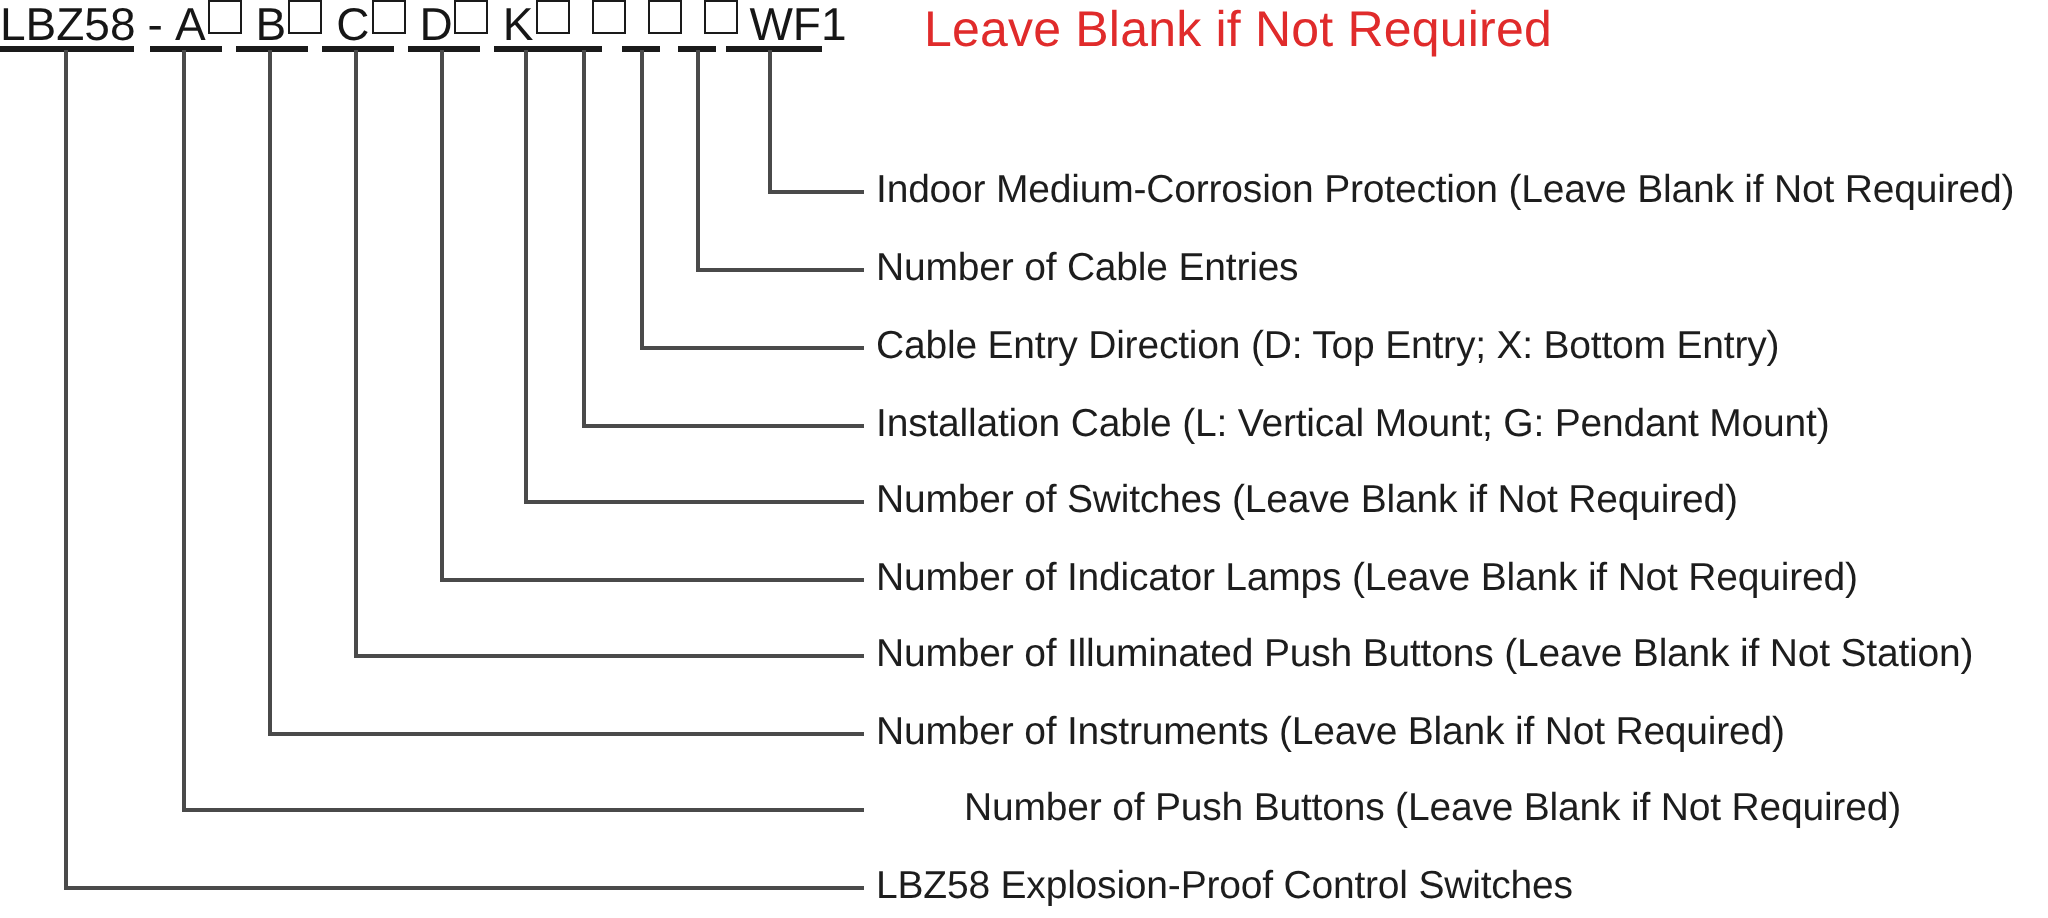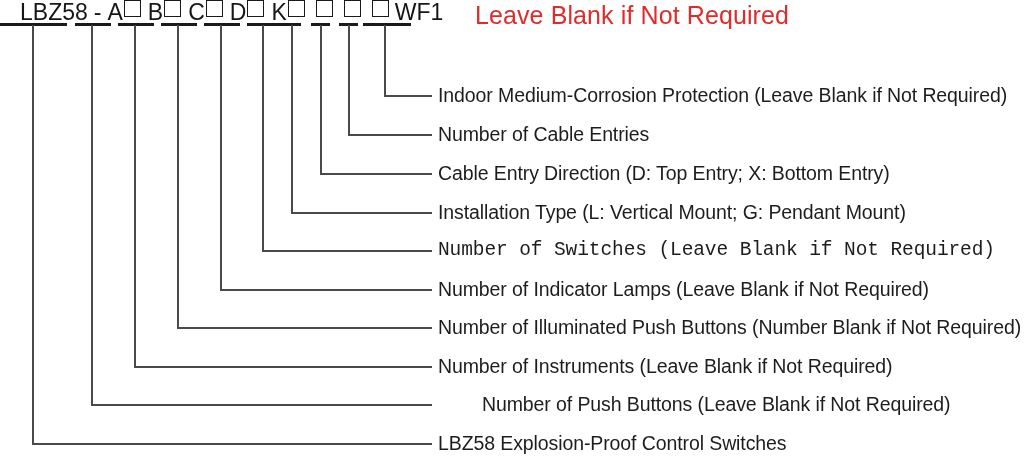--- a/index.html
+++ b/index.html
@@ -29,21 +29,20 @@
     display: flex;
     align-items: flex-start;
     white-space: nowrap;
   }
   .code-seg {
     font-size: 23px;
     line-height: 25px;
     letter-spacing: 0px;
     color: #161616;
     display: inline-block;
-    margin-left: 20px;
   }
   .code-box {
     display: inline-block;
     width: 17px;
     height: 17px;
     border: 1.6px solid #1a1a1a;
     box-sizing: border-box;
     vertical-align: 2px;
     margin-left: 1px;
   }
@@ -140,23 +139,23 @@
   <div class="hline" style="left:262px; top:250px; width:170px;"></div>
   <div class="hline" style="left:220px; top:289px; width:212px;"></div>
   <div class="hline" style="left:177px; top:327px; width:255px;"></div>
   <div class="hline" style="left:134px; top:366px; width:298px;"></div>
   <div class="hline" style="left:91px;  top:404px; width:341px;"></div>
   <div class="hline" style="left:32px;  top:443px; width:400px;"></div>
 
   <div class="leader-label" style="left:438px; top:123px;">Number of Cable Entries</div>
   <div class="leader-label" style="left:438px; top:84px;">Indoor Medium-Corrosion Protection (Leave Blank if Not Required)</div>
   <div class="leader-label" style="left:438px; top:162px;text-align:center;">Cable Entry Direction (D: Top Entry; X: Bottom Entry)</div>
-  <div class="leader-label" style="left:438px; top:201px;">Installation Type (L: Vertical Mount; G: Pendant Mount)</div>
-  <div class="leader-label" style="left:438px; top:239px;font-family:Liberation Mono, monospace;">Number of Switches (Leave Blank if Not Required)</div>
+  <div class="leader-label" style="left:438px; top:201px;">Installation Cable (L: Vertical Mount; G: Pendant Mount)</div>
+  <div class="leader-label" style="left:438px; top:239px;">Number of Switches (Leave Blank if Not Required)</div>
   <div class="leader-label" style="left:438px; top:278px;">Number of Indicator Lamps (Leave Blank if Not Required)</div>
-  <div class="leader-label" style="left:438px; top:316px;">Number of Illuminated Push Buttons (Number Blank if Not Required)</div>
+  <div class="leader-label" style="left:438px; top:316px;">Number of Illuminated Push Buttons (Leave Blank if Not Station)</div>
   <div class="leader-label" style="left:438px; top:355px;">Number of Instruments (Leave Blank if Not Required)</div>
   <div class="leader-label" style="left:438px; top:393px;margin-left:44px;">Number of Push Buttons (Leave Blank if Not Required)</div>
   <div class="leader-label" style="left:438px; top:432px;">LBZ58 Explosion-Proof Control Switches</div>
 
-  <div id="red-note" style="left:475px; top:1px;">Leave Blank if Not Required</div>
+  <div id="red-note" style="left:462px; top:1px;">Leave Blank if Not Required</div>
 
 </div>
 
 </body></html>

